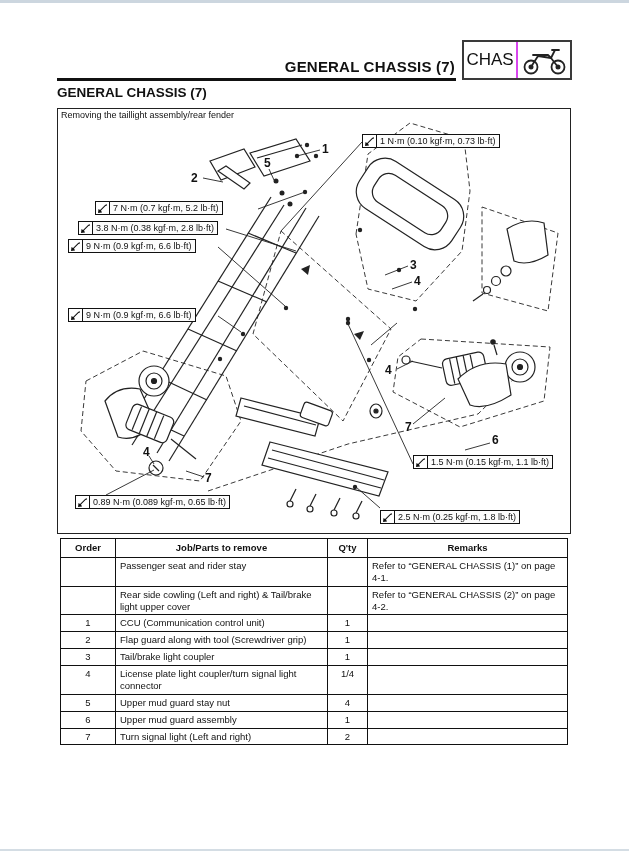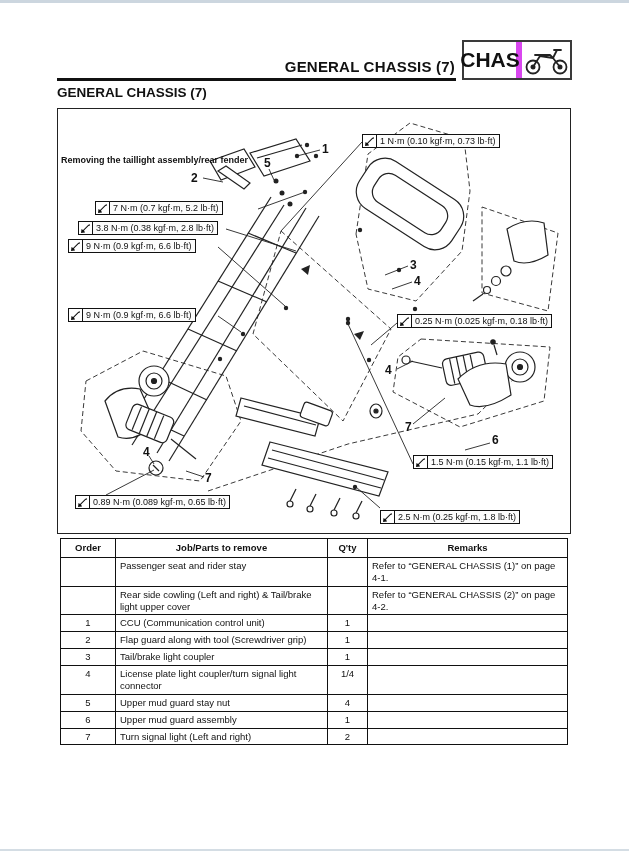--- a/index.html
+++ b/index.html
@@ -10,29 +10,29 @@
   .chrome-strip { position:absolute; left:0; right:0; background:#ccd6df; }
   .chrome-strip.top { top:0; height:3px; }
   .chrome-strip.bottom { bottom:0; height:2px; background:#d4dde4; }
 
   .page-title { position:absolute; top:58px; left:0; width:455px; text-align:right;
     font-size:15px; font-weight:bold; letter-spacing:.2px; }
   .title-rule { position:absolute; top:78px; left:57px; width:399px; height:2.5px; background:#111; }
 
   .badge { position:absolute; top:40px; left:462px; width:106px; height:36px;
     border:2px solid #3a3a3a; display:flex; background:#fff; }
-  .badge-label { width:52px; border-right:6px solid #d946ef; display:flex;
-    align-items:center; justify-content:center; font-weight:bold; font-size:21px; }
+  .badge-label { width:52px; border-right:2px solid #d946ef; display:flex;
+    align-items:center; justify-content:center; font-weight:normal; font-size:17px; }
   .badge-icon { flex:1; display:flex; align-items:center; justify-content:center; }
 
   .section-title { position:absolute; top:85px; left:57px; font-size:13.5px; font-weight:bold; }
 
   .panel { position:absolute; left:57px; top:108px; width:512px; height:424px;
     border:1.5px solid #222; background:#fff; }
-  .caption { position:absolute; top:1px; left:3px; font-size:9px; font-weight:bold;margin-top:45px; }
+  .caption { position:absolute; top:1px; left:3px; font-size:9px; font-weight:normal; }
   .dsvg { position:absolute; left:0; top:0; }
 
   .callout { position:absolute; display:flex; align-items:stretch;
     border:1px solid #111; background:#fcfcfc; }
   .callout .tw { width:13px; border-right:1px solid #111; display:flex;
     align-items:center; justify-content:center; background:#fff; }
   .callout .ct { padding:1px 3px 1px 3px; font-size:9px; font-weight:normal; white-space:nowrap; }
 
   .plabel { position:absolute; font-size:12px; font-weight:bold; }
 
@@ -256,28 +256,20 @@
         <span class="ct">9 N·m (0.9 kgf·m, 6.6 lb·ft)</span>
       </div>
     <div class="callout" style="left:10px;top:199px">
         <span class="tw">
           <svg width="11" height="11" viewBox="0 0 11 11">
             <path d="M9.5,1 L10,2.5 L8.5,3 L4,7.5 L5,9.5 L1,10 L1.5,6 L3,7 L7.5,2.5 Z" fill="#111"></path>
           </svg>
         </span>
         <span class="ct">9 N·m (0.9 kgf·m, 6.6 lb·ft)</span>
       </div>
-    <div class="callout" style="left:339px;top:205px">
-        <span class="tw">
-          <svg width="11" height="11" viewBox="0 0 11 11">
-            <path d="M9.5,1 L10,2.5 L8.5,3 L4,7.5 L5,9.5 L1,10 L1.5,6 L3,7 L7.5,2.5 Z" fill="#111"></path>
-          </svg>
-        </span>
-        <span class="ct">0.25 N·m (0.025 kgf·m, 0.18 lb·ft)</span>
-      </div>
     <div class="callout" style="left:355px;top:346px">
         <span class="tw">
           <svg width="11" height="11" viewBox="0 0 11 11">
             <path d="M9.5,1 L10,2.5 L8.5,3 L4,7.5 L5,9.5 L1,10 L1.5,6 L3,7 L7.5,2.5 Z" fill="#111"></path>
           </svg>
         </span>
         <span class="ct">1.5 N·m (0.15 kgf·m, 1.1 lb·ft)</span>
       </div>
     <div class="callout" style="left:17px;top:386px">
         <span class="tw">

